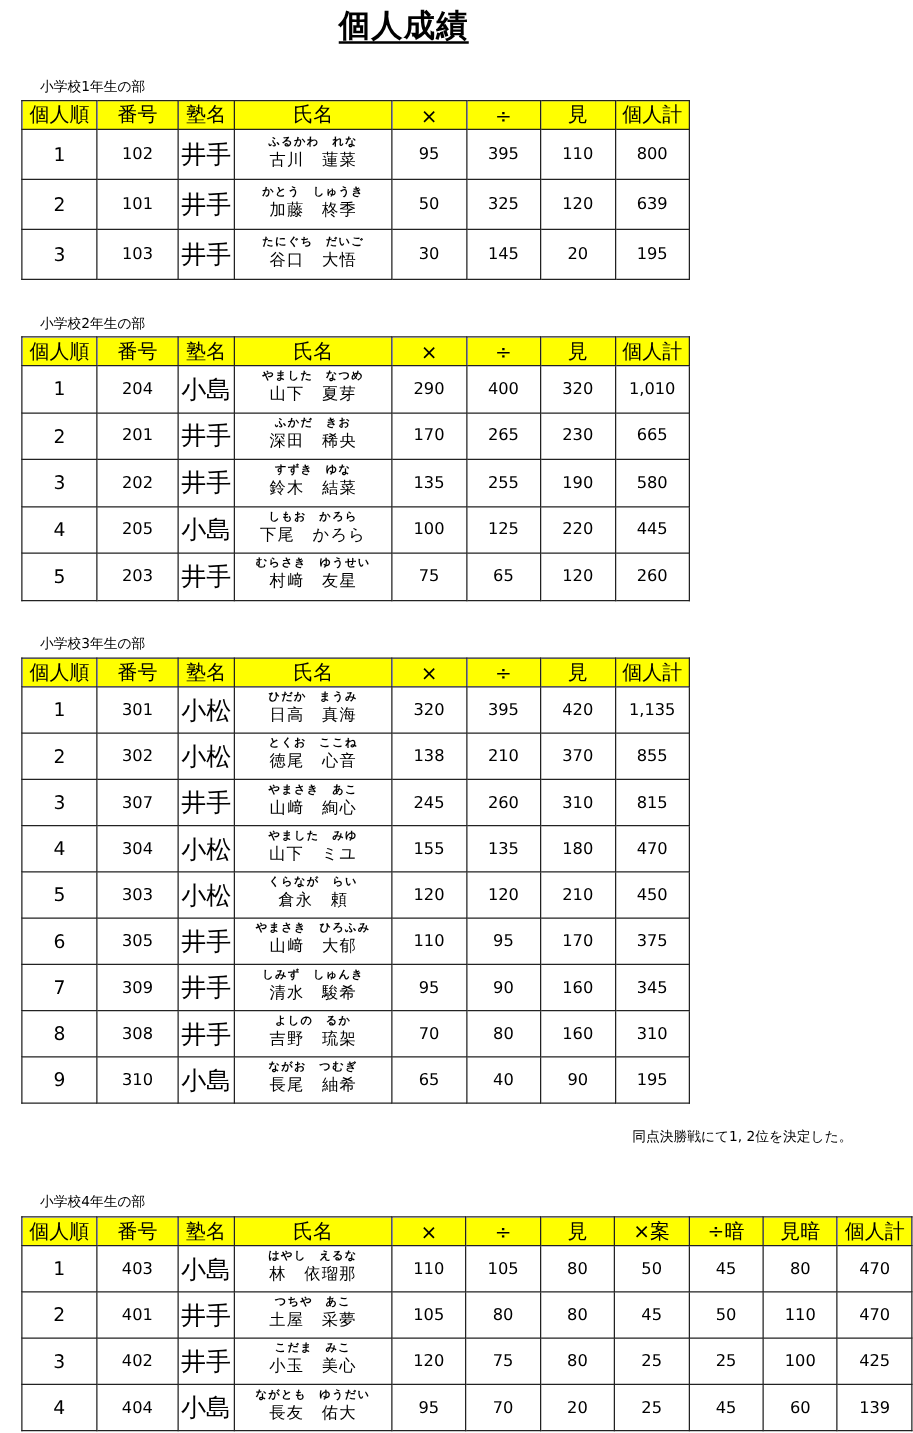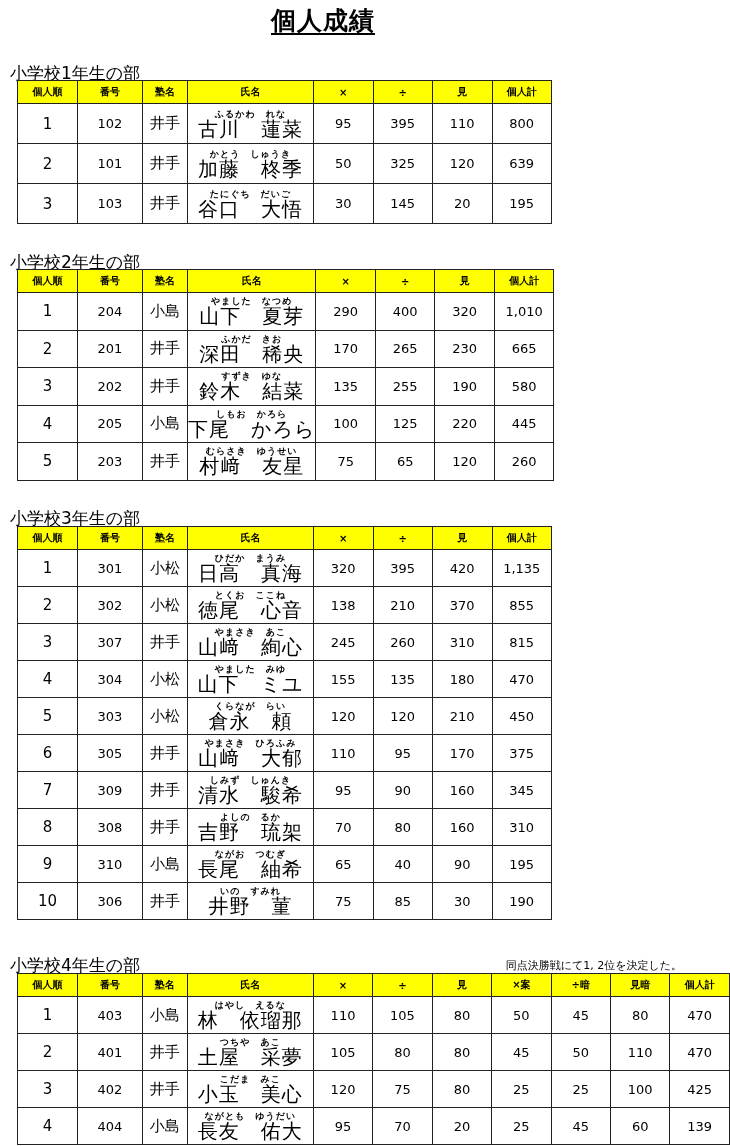--- a/index.html
+++ b/index.html
@@ -6,39 +6,39 @@
     body {
       width: 730px; height: 1146px; position: relative; overflow: hidden;
       font-family: "DejaVu Sans", "Liberation Sans", sans-serif; color: #000;
     }
     .title {
       position: absolute; left: 0; top: 4px; width: 646px; text-align: center;
       font-size: 25px; font-weight: bold; letter-spacing: 1px;
     }
     .title span { text-decoration: underline; text-underline-offset: 4px; text-decoration-thickness: 2px; }
     .section-label {
-      position: absolute; left: 10px; font-size: 17px;
+      position: absolute; left: 32px; font-size: 11px;
     }
     .note {
       position: absolute; font-size: 11px; right: 48px;
     }
     table.scores {
       position: absolute; left: 17px; border-collapse: collapse; table-layout: fixed;
     }
     table.scores th, table.scores td {
       border: 1.5px solid #222; text-align: center; padding: 0; overflow: hidden;
     }
     table.scores th {
-      background: #ffff00; font-weight: bold; font-size: 10px; height: 22px;
+      background: #ffff00; font-weight: normal; font-size: 16px; height: 22px;
     }
     table.scores td { font-size: 13px; }
     table.scores td.rank { font-size: 15px; }
-    table.scores td.juku { font-size: 15px; }
+    table.scores td.juku { font-size: 20px; }
     .kana { display: block; font-size: 9px; line-height: 10px; letter-spacing: 1px; white-space: pre; font-weight: bold; }
-    .kanji { display: block; font-size: 20px; line-height: 20px; white-space: pre; letter-spacing: 1px; }
+    .kanji { display: block; font-size: 13px; line-height: 20px; white-space: pre; letter-spacing: 1px; }
     col.c-rank { width: 60px; }
     col.c-num { width: 65px; }
     col.c-juku { width: 45px; }
     col.c-name { width: 126px; }
     col.c-sc { width: 59.5px; }
   </style>
 </head>
 <body>
 
 <div class="title"><span>個人成績</span></div>
@@ -338,38 +338,25 @@
         <td class="juku">小島</td>
         <td>
           <span class="kana">ながお　つむぎ</span>
           <span class="kanji">長尾　紬希</span>
         </td>
         <td>65</td>
         <td>40</td>
         <td>90</td>
         <td>195</td>
       </tr>
-      <tr style="height: 37px;">
-        <td class="rank">10</td>
-        <td>306</td>
-        <td class="juku">井手</td>
-        <td>
-          <span class="kana">いの　すみれ</span>
-          <span class="kanji">井野　菫</span>
-        </td>
-        <td>75</td>
-        <td>85</td>
-        <td>30</td>
-        <td>190</td>
-      </tr>
     </tbody>
 </table>
 
 <div class="section-label" style="top:954px;">小学校4年生の部</div>
-<div class="note" style="top:958px;">同点決勝戦にて1, 2位を決定した。</div>
+<div class="note" style="top:902px;">同点決勝戦にて1, 2位を決定した。</div>
 <table class="scores" style="top:973px;">
   <colgroup>
       <col class="c-rank">
       <col class="c-num">
       <col class="c-juku">
       <col class="c-name">
       <col class="c-sc">
       <col class="c-sc">
       <col class="c-sc">
       <col class="c-sc">

